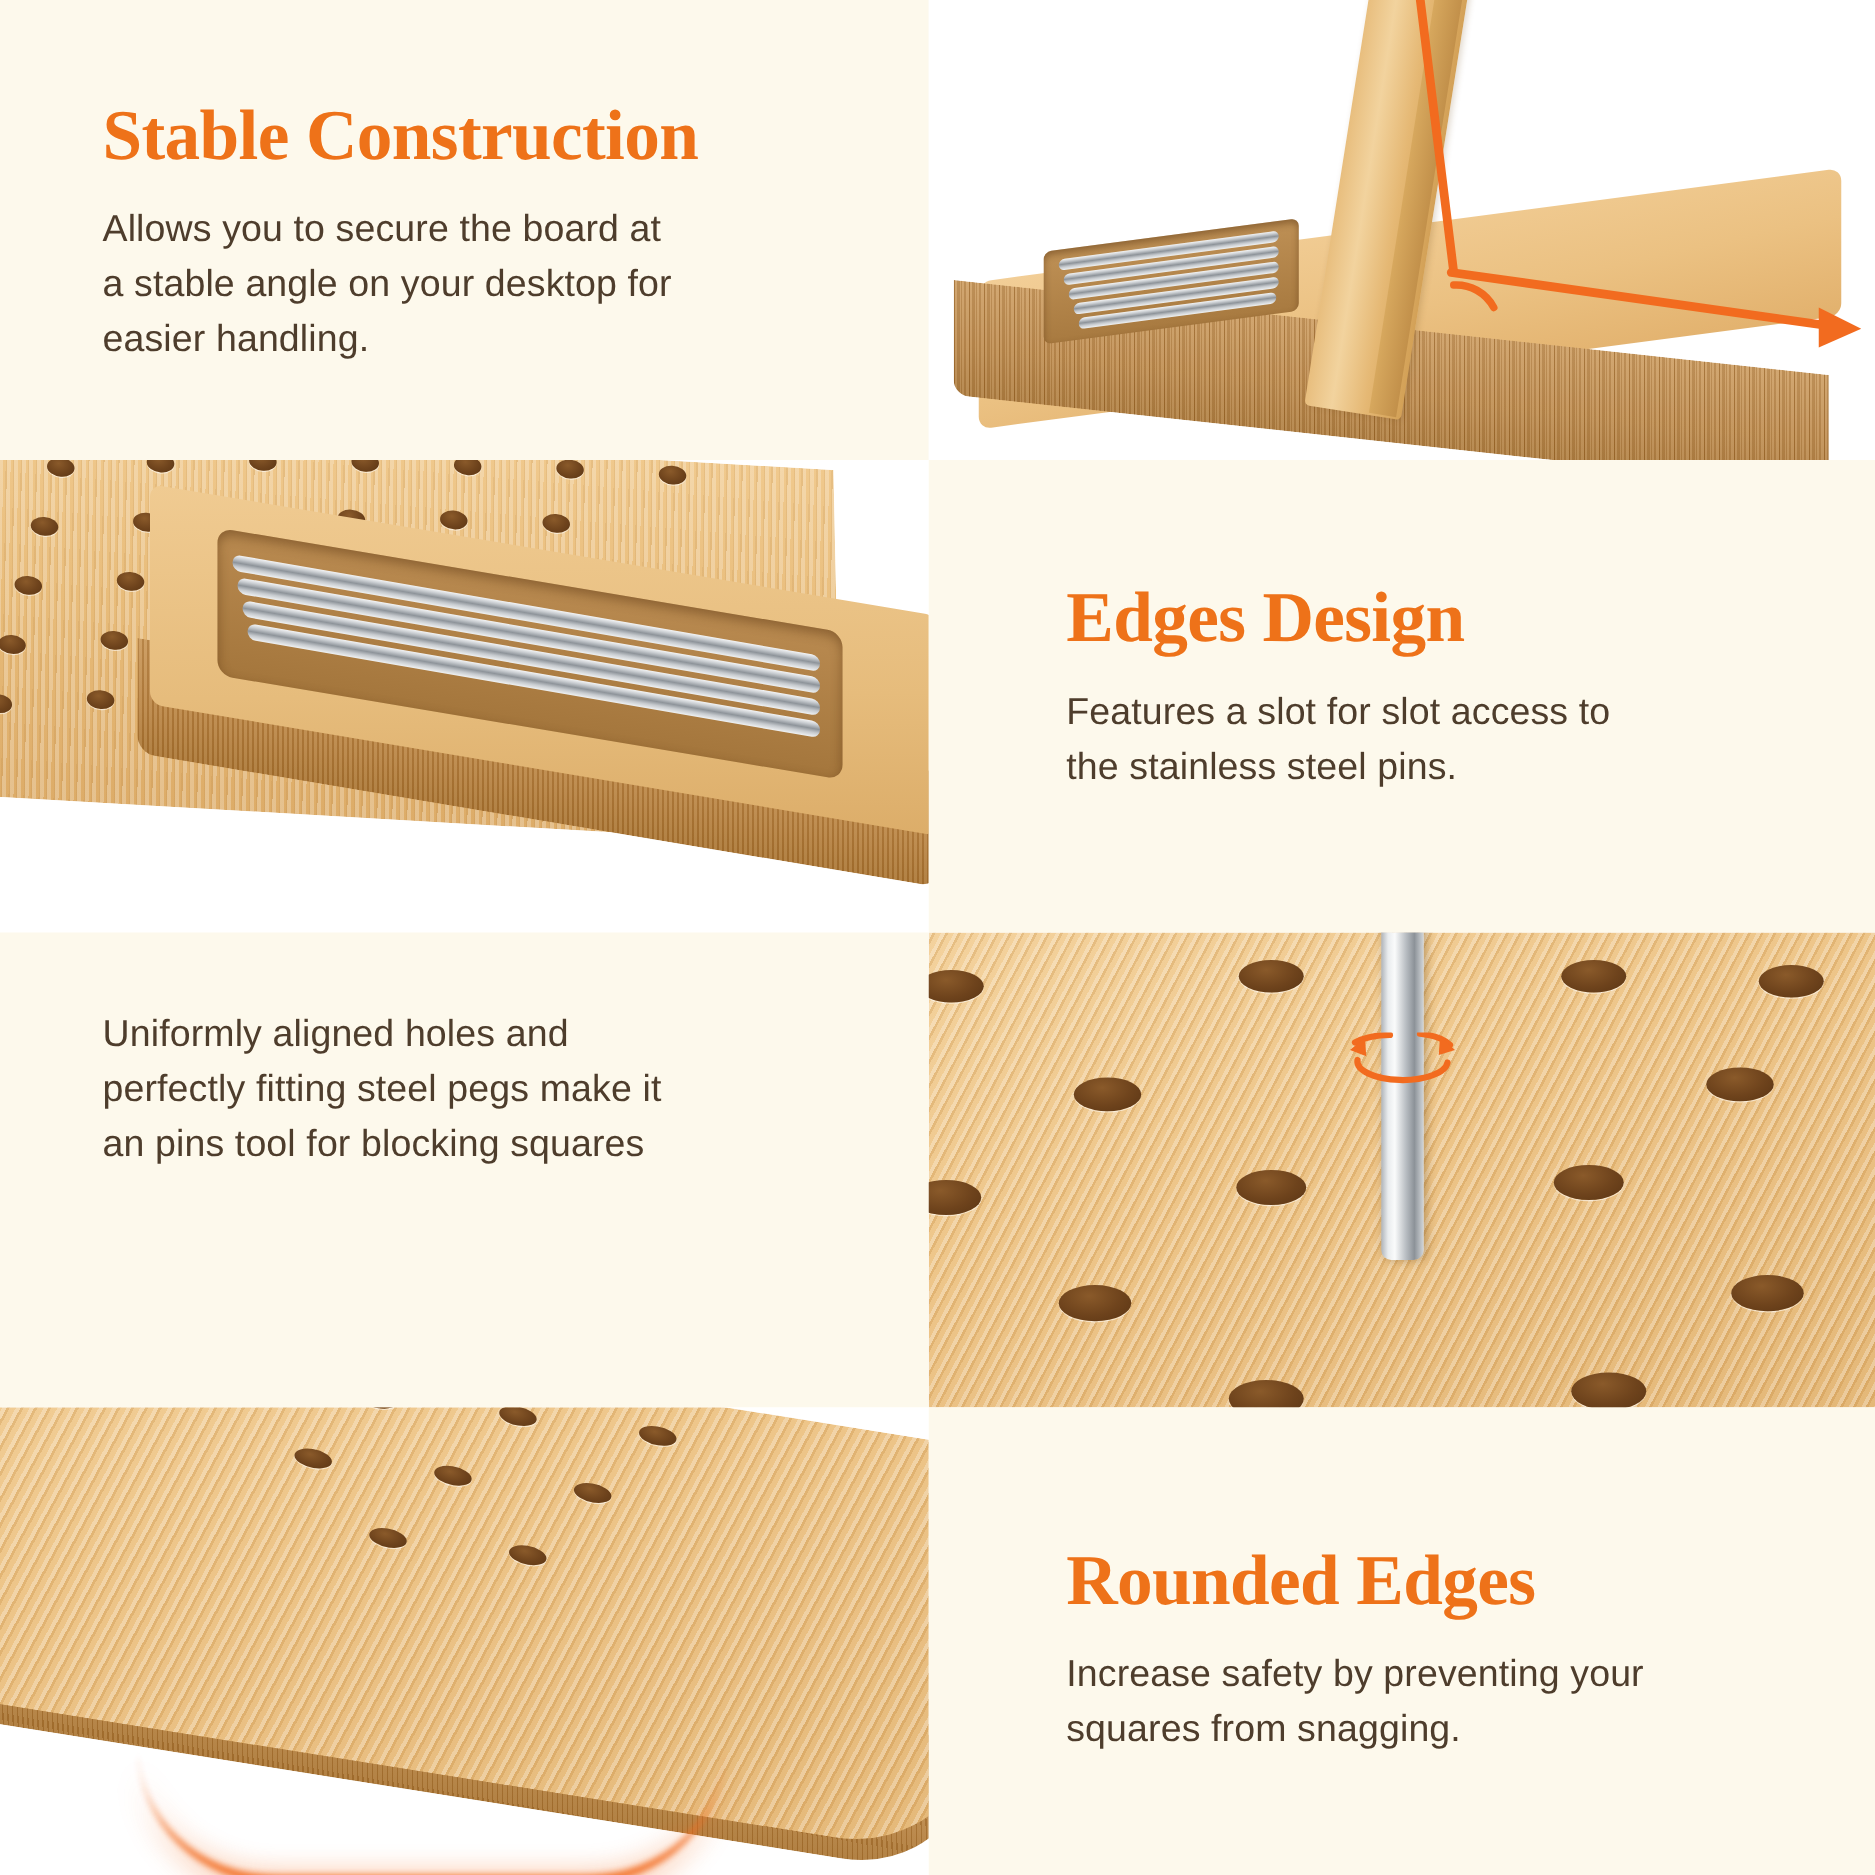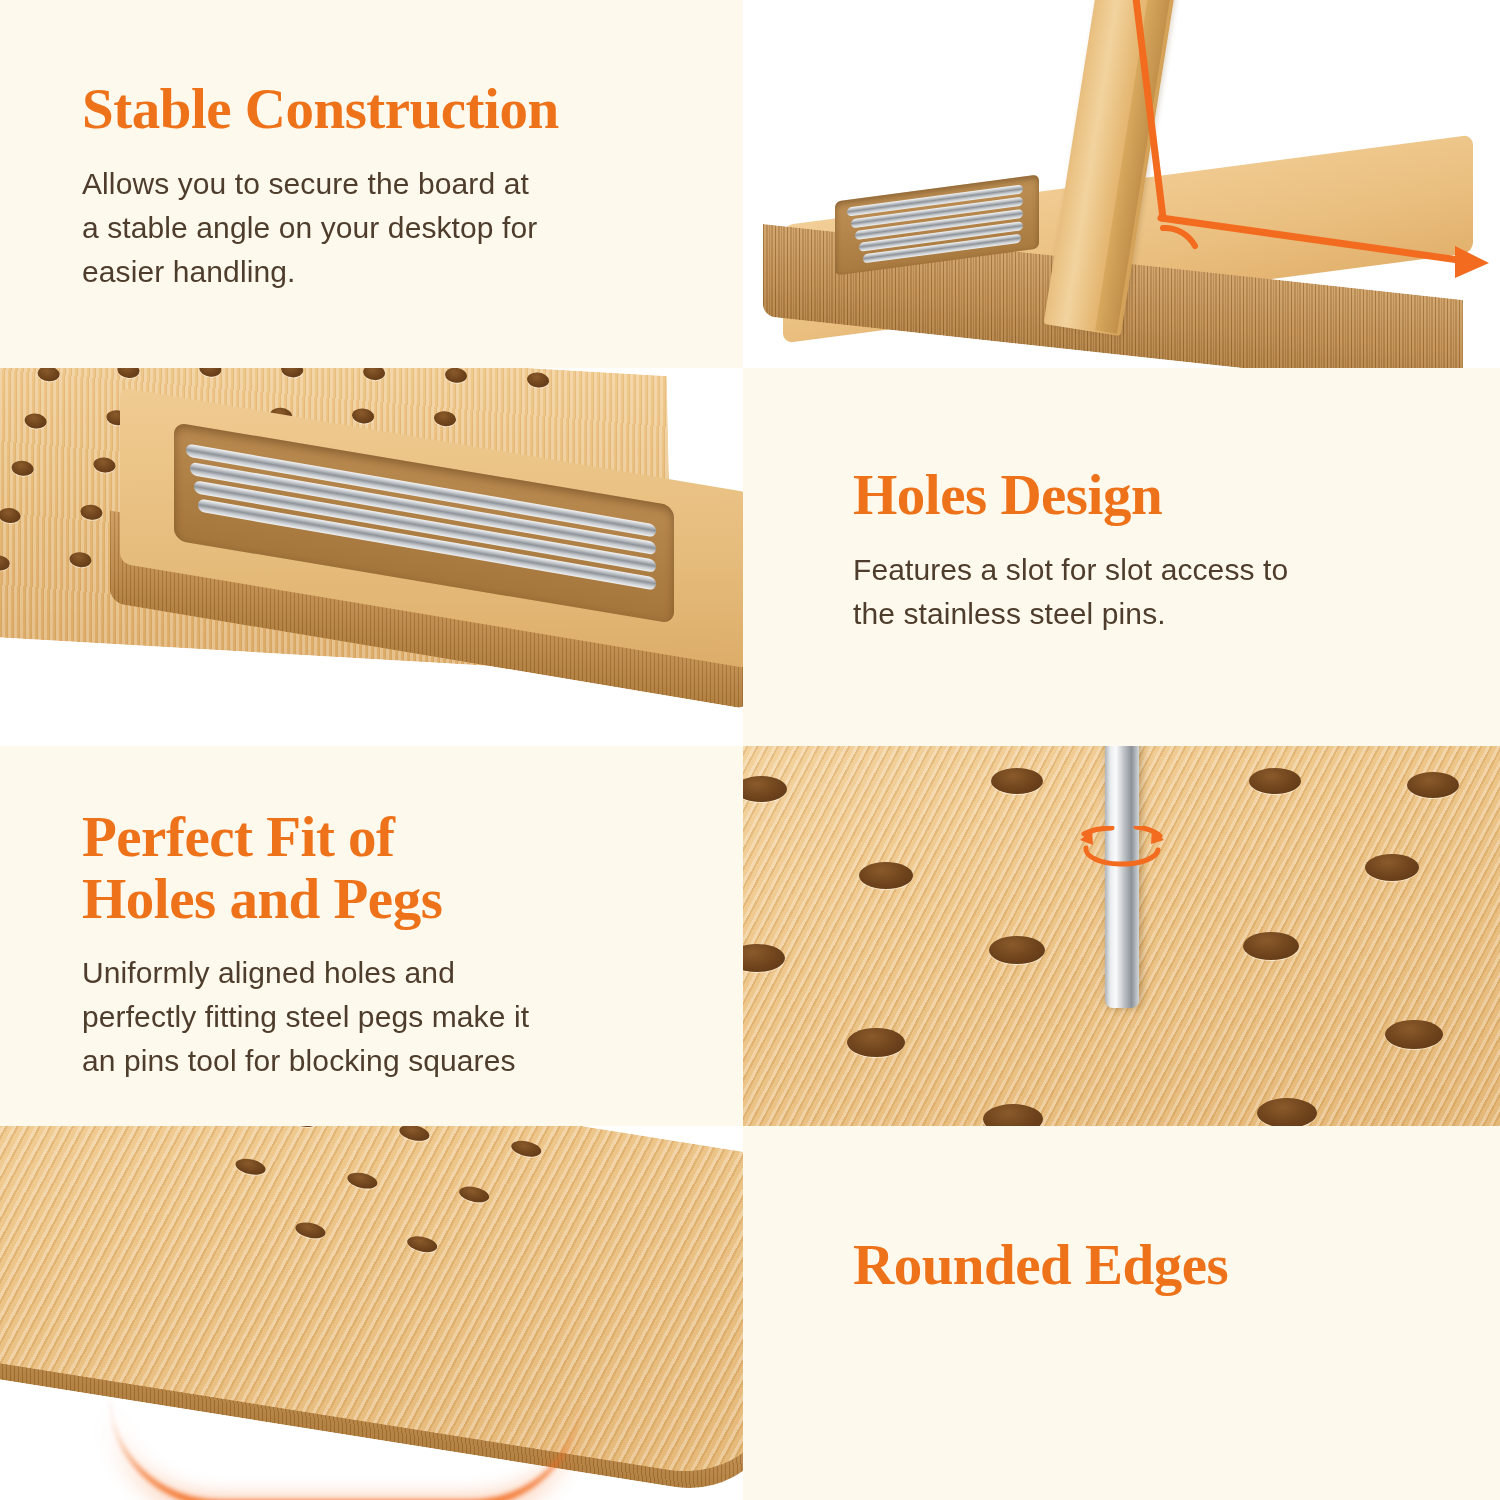--- a/index.html
+++ b/index.html
@@ -276,30 +276,28 @@
 
       <div class="pC-pin steel" style="left:186px;top:116px;width:470px;"></div>
       <div class="pC-pin steel" style="left:190px;top:134px;width:466px;"></div>
       <div class="pC-pin steel" style="left:194px;top:152px;width:462px;"></div>
       <div class="pC-pin steel" style="left:198px;top:170px;width:458px;"></div>
     </div>
   </div>
 
   <div class="panel-text">
     <div class="txt-inner" style="top:96px;left:110px;right:60px;">
-      <h2 class="feature-title">Holes Design</h2>
+      <h2 class="feature-title">Edges Design</h2>
       <p class="feature-body">Features a slot for slot access to
 the stainless steel pins.</p>
     </div>
   </div>
 
   <div class="panel-text">
     <div class="txt-inner" style="top:60px;">
-      <h2 class="feature-title">Perfect Fit of
-Holes and Pegs</h2>
       <p class="feature-body">Uniformly aligned holes and
 perfectly fitting steel pegs make it
 an pins tool for blocking squares</p>
     </div>
   </div>
 
   <div class="panel-photo">
     <div class="pD-surface bamboo-diag">
       <div class="hole" style="left:-8px;top:30px;width:52px;height:26px;"></div>
       <div class="hole" style="left:248px;top:22px;width:52px;height:26px;"></div>
@@ -346,16 +344,18 @@
         <div class="hole" style="left:528px;top:136px;width:30px;height:15px;"></div>
       </div>
       <div class="glow soft"></div>
       <div class="glow"></div>
     </div>
   </div>
 
   <div class="panel-text">
     <div class="txt-inner" style="top:108px;left:110px;right:60px;">
       <h2 class="feature-title">Rounded Edges</h2>
+      <p class="feature-body">Increase safety by preventing your
+squares from snagging.</p>
     </div>
   </div>
 
 </div>
 
 </body></html>

